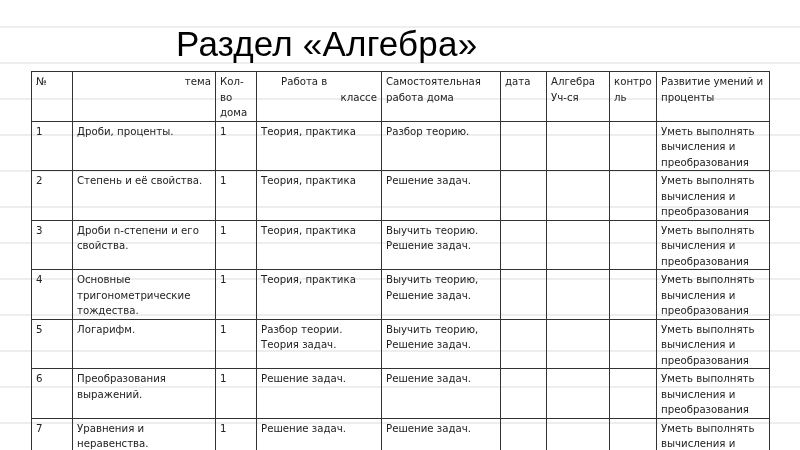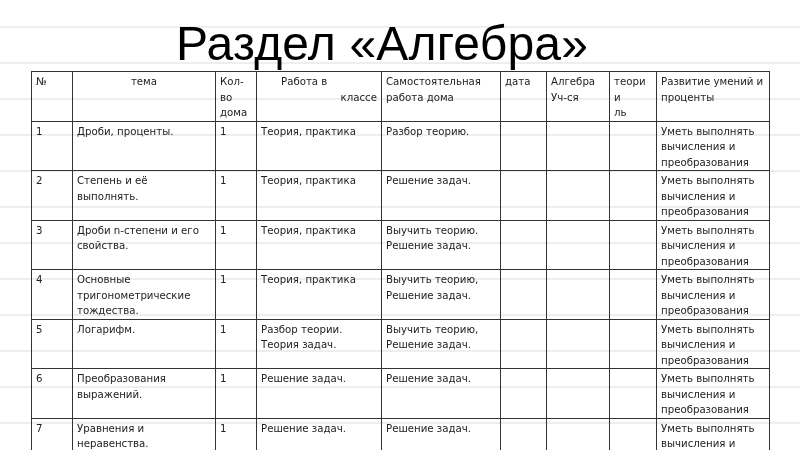--- a/index.html
+++ b/index.html
@@ -6,40 +6,40 @@
   body {
     width: 800px; height: 450px; overflow: hidden; position: relative;
     background-color: #ffffff;
     background-image: repeating-linear-gradient(to bottom,
       transparent 0px, transparent 26px, #eeeeee 26px, #eeeeee 28px, transparent 28px, transparent 36px);
     font-family: "DejaVu Sans", sans-serif;
   }
   .title {
     position: absolute; left: 176px; top: 22px;
     font-family: "Liberation Sans", sans-serif;
-    font-size: 48px; color: #000; line-height: 44px; letter-spacing: 0.2px;
+    font-size: 35px; color: #000; line-height: 44px; letter-spacing: 0.2px;
   }
   table.plan {
     position: absolute; left: 31px; top: 71px;
     border-collapse: collapse; table-layout: fixed;
     width: 738px;
     font-family: "DejaVu Sans", sans-serif;
     font-size: 10.2px; color: #222;
   }
   table.plan td {
     border: 1.5px solid #333;
     vertical-align: top;
     padding: 2px 4px 0 4px;
     line-height: 15.5px;
     overflow: hidden;
     word-wrap: break-word;
   }
   table.plan tr.head td { height: 41px; }
   table.plan tr.row td { height: 44px; }
-  .center { text-align: center; margin-left: 32px; }
+  .center { text-align: right; margin-left: 32px; }
   .workcls { padding-left: 4px; }
   .workcls .l1 { display: block; padding-left: 20px; }
   .workcls .l2 { display: block; text-align: right; }
 </style>
 </head>
 <body>
 
 <div class="title">Раздел «Алгебра»</div>
 
 <table class="plan">
@@ -70,21 +70,21 @@
     <td>
       <span>Самостоятельная</span><br>
       <span>работа дома</span>
     </td>
     <td><span>дата</span></td>
     <td>
       <span>Алгебра</span><br>
       <span>Уч-ся</span>
     </td>
     <td>
-      <span>теории</span><br>
+      <span>контро</span><br>
       <span>ль</span>
     </td>
     <td>
       <span>Развитие умений и</span><br>
       <span>проценты</span>
     </td>
   </tr>
 
   <tr class="row">
     <td>1</td>
@@ -92,21 +92,21 @@
     <td>1</td>
     <td>Теория, практика</td>
     <td>Разбор теорию.</td>
     <td></td>
     <td></td>
     <td></td>
     <td>Уметь выполнять вычисления и преобразования</td>
   </tr>
   <tr class="row">
     <td>2</td>
-    <td>Степень и её выполнять.</td>
+    <td>Степень и её свойства.</td>
     <td>1</td>
     <td>Теория, практика</td>
     <td>Решение задач.</td>
     <td></td>
     <td></td>
     <td></td>
     <td>Уметь выполнять вычисления и преобразования</td>
   </tr>
   <tr class="row">
     <td>3</td>

